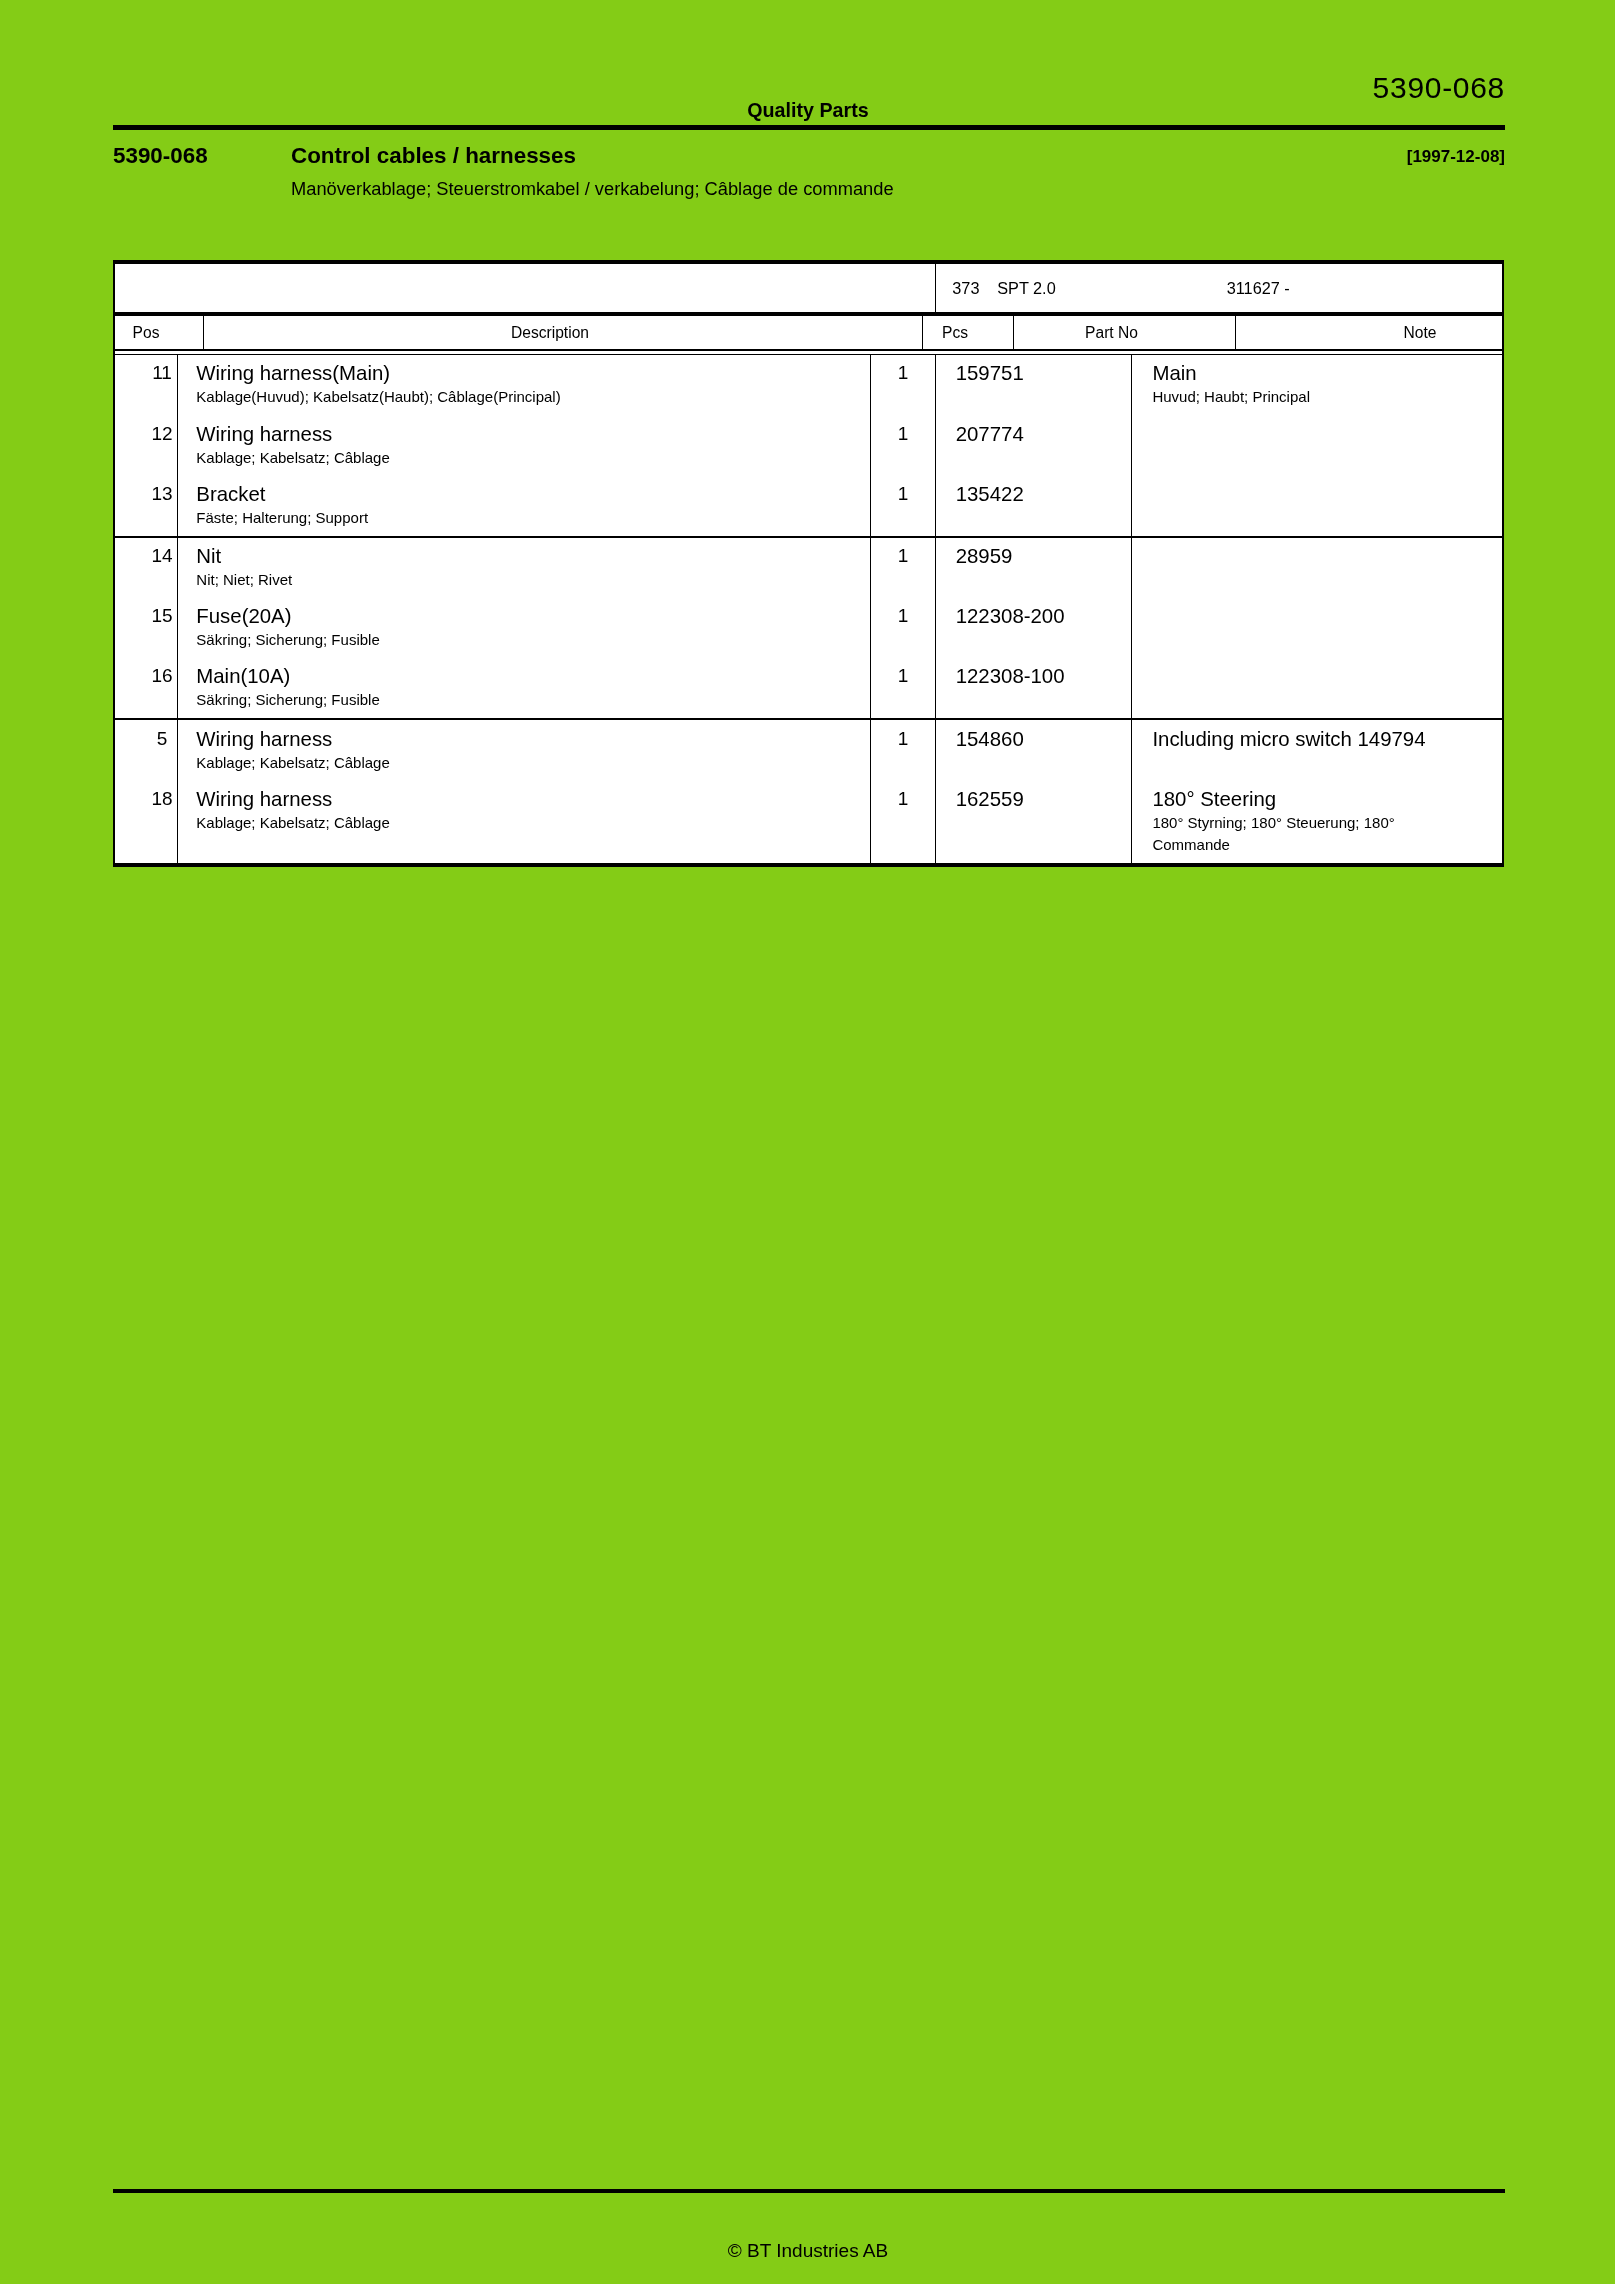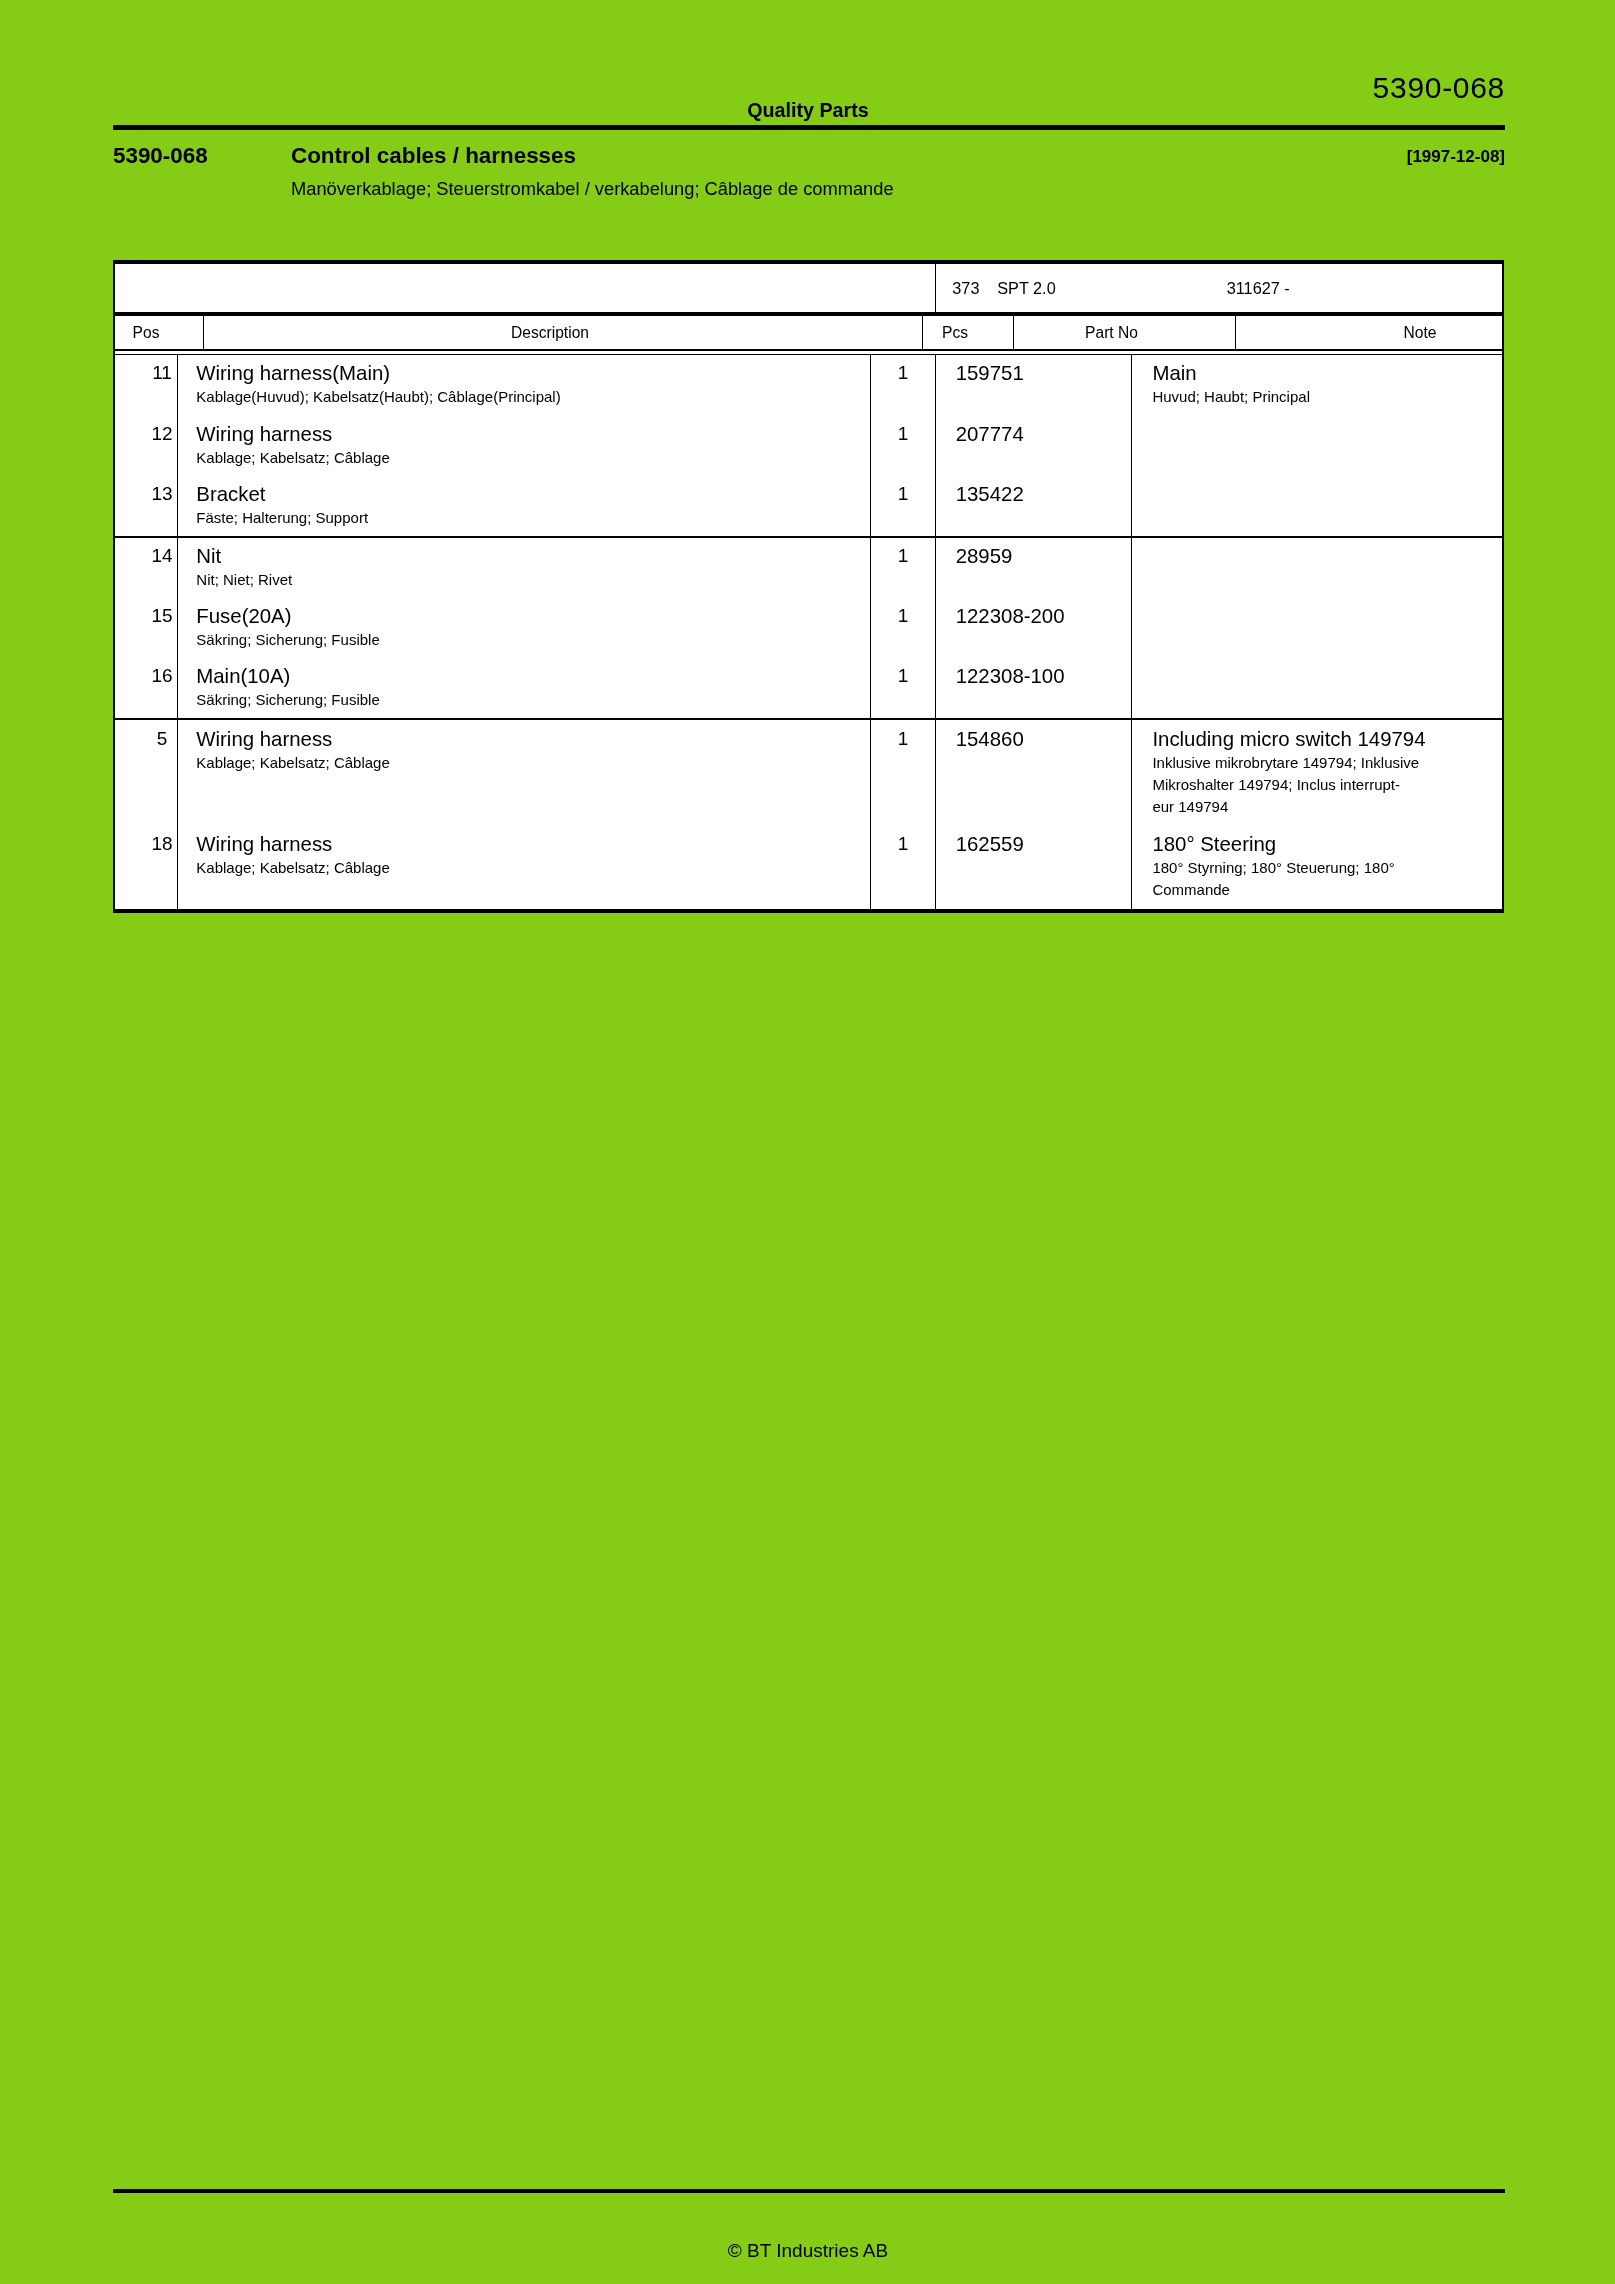--- a/index.html
+++ b/index.html
@@ -273,23 +273,20 @@
     <div class="row">
       <div class="c-pos">5</div>
       <div class="c-desc">
         <div class="main-text">Wiring harness</div>
         <div class="sub-text">Kablage; Kabelsatz; Câblage</div>
       </div>
       <div class="c-pcs">1</div>
       <div class="c-part">154860</div>
       <div class="c-note">
         <div class="main-text">Including micro switch 149794</div>
-        <div class="sub-text">Inklusive mikrobrytare 149794; Inklusive
-Mikroshalter 149794; Inclus interrupt-
-eur 149794</div>
       </div>
     </div>
 
     <div class="row">
       <div class="c-pos">18</div>
       <div class="c-desc">
         <div class="main-text">Wiring harness</div>
         <div class="sub-text">Kablage; Kabelsatz; Câblage</div>
       </div>
       <div class="c-pcs">1</div>

